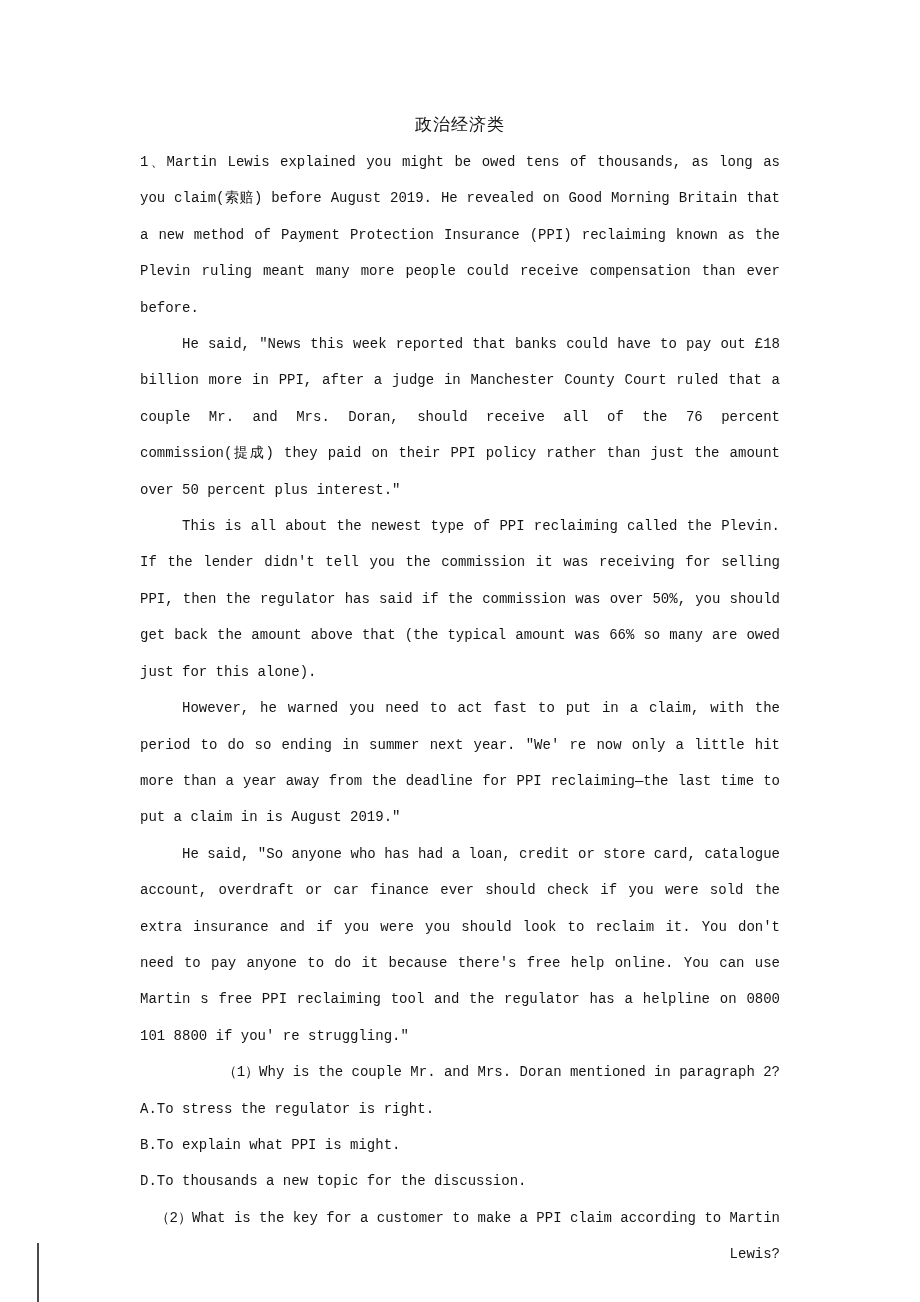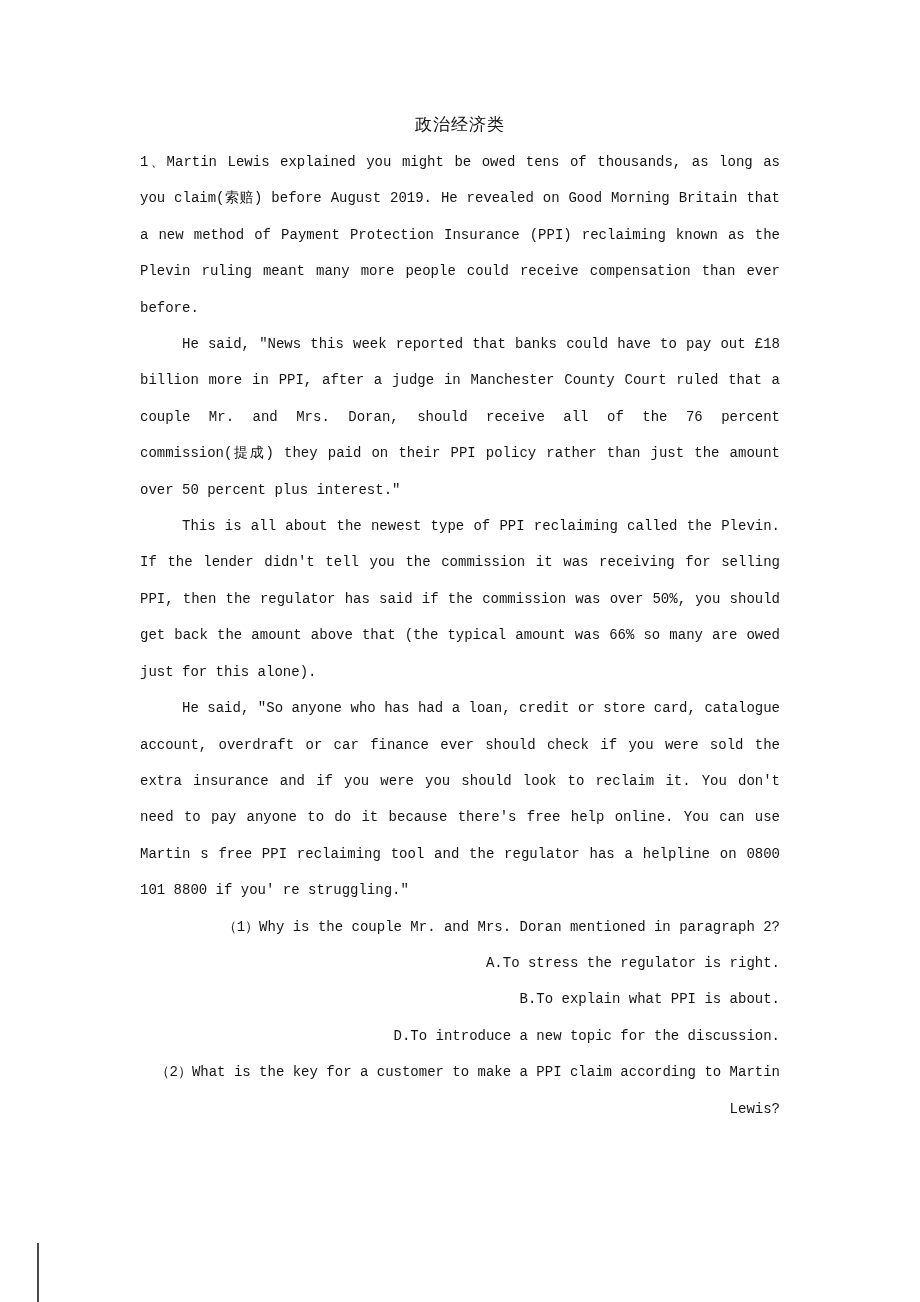--- a/index.html
+++ b/index.html
@@ -36,21 +36,21 @@
   .passage p.para {
     text-align: justify;
   }
   .passage p.indent {
     text-indent: 3em;
   }
   .stem {
     text-align: right;
   }
   .option {
-    text-align: right;
+    text-align: left;
   }
   .scan-artifact {
     position: absolute;
     left: 37px;
     top: 1243px;
     width: 2px;
     height: 59px;
     background: #4a4a4a;
   }
 </style>
@@ -58,29 +58,30 @@
 <body>
 
 <div class="page">
 
   <h1 class="doc-title">政治经济类</h1>
 
   <div class="passage">
     <p class="para">1、Martin Lewis explained you might be owed tens of thousands, as long as you claim(索赔) before August 2019. He revealed on Good Morning Britain that a new method of Payment Protection Insurance (PPI) reclaiming known as the Plevin ruling meant many more people could receive compensation than ever before.</p>
     <p class="para indent">He said, "News this week reported that banks could have to pay out £18 billion more in PPI, after a judge in Manchester County Court ruled that a couple Mr. and Mrs. Doran, should receive all of the 76 percent commission(提成) they paid on their PPI policy rather than just the amount over 50 percent plus interest."</p>
     <p class="para indent">This is all about the newest type of PPI reclaiming called the Plevin. If the lender didn't tell you the commission it was receiving for selling PPI, then the regulator has said if the commission was over 50%, you should get back the amount above that (the typical amount was 66% so many are owed just for this alone).</p>
+    <p class="para indent">However, he warned you need to act fast to put in a claim, with the period to do so ending in summer next year. "We' re now only a little hit more than a year away from the deadline for PPI reclaiming—the last time to put a claim in is August 2019."</p>
     <p class="para indent">He said, "So anyone who has had a loan, credit or store card, catalogue account, overdraft or car finance ever should check if you were sold the extra insurance and if you were you should look to reclaim it. You don't need to pay anyone to do it because there's free help online. You can use Martin s free PPI reclaiming tool and the regulator has a helpline on 0800 101 8800 if you' re struggling."</p>
   </div>
 
   <div class="questions">
 
     <p class="stem">（1）Why is the couple Mr. and Mrs. Doran mentioned in paragraph 2?</p>
     <p class="option">A.To stress the regulator is right.</p>
-    <p class="option">B.To explain what PPI is about.</p>
-    <p class="option">D.To introduce a new topic for the discussion.</p>
+    <p class="option">B.To explain what PPI is might.</p>
+    <p class="option">D.To thousands a new topic for the discussion.</p>
 
     <p class="stem">（2）What is the key for a customer to make a PPI claim according to Martin Lewis?</p>
 
   </div>
 
   <div class="scan-artifact"></div>
 
 </div>
 
 </body></html>

